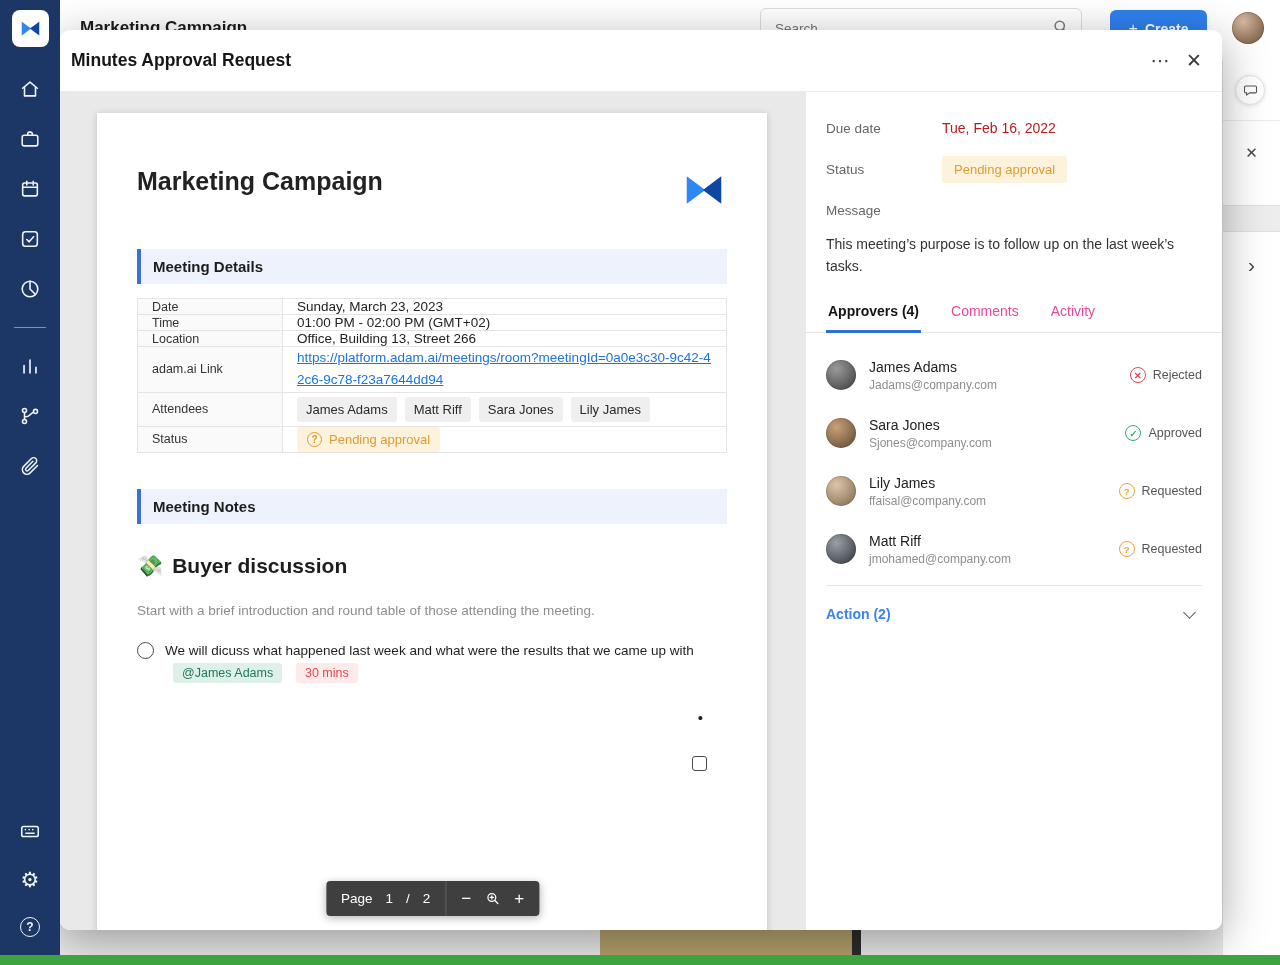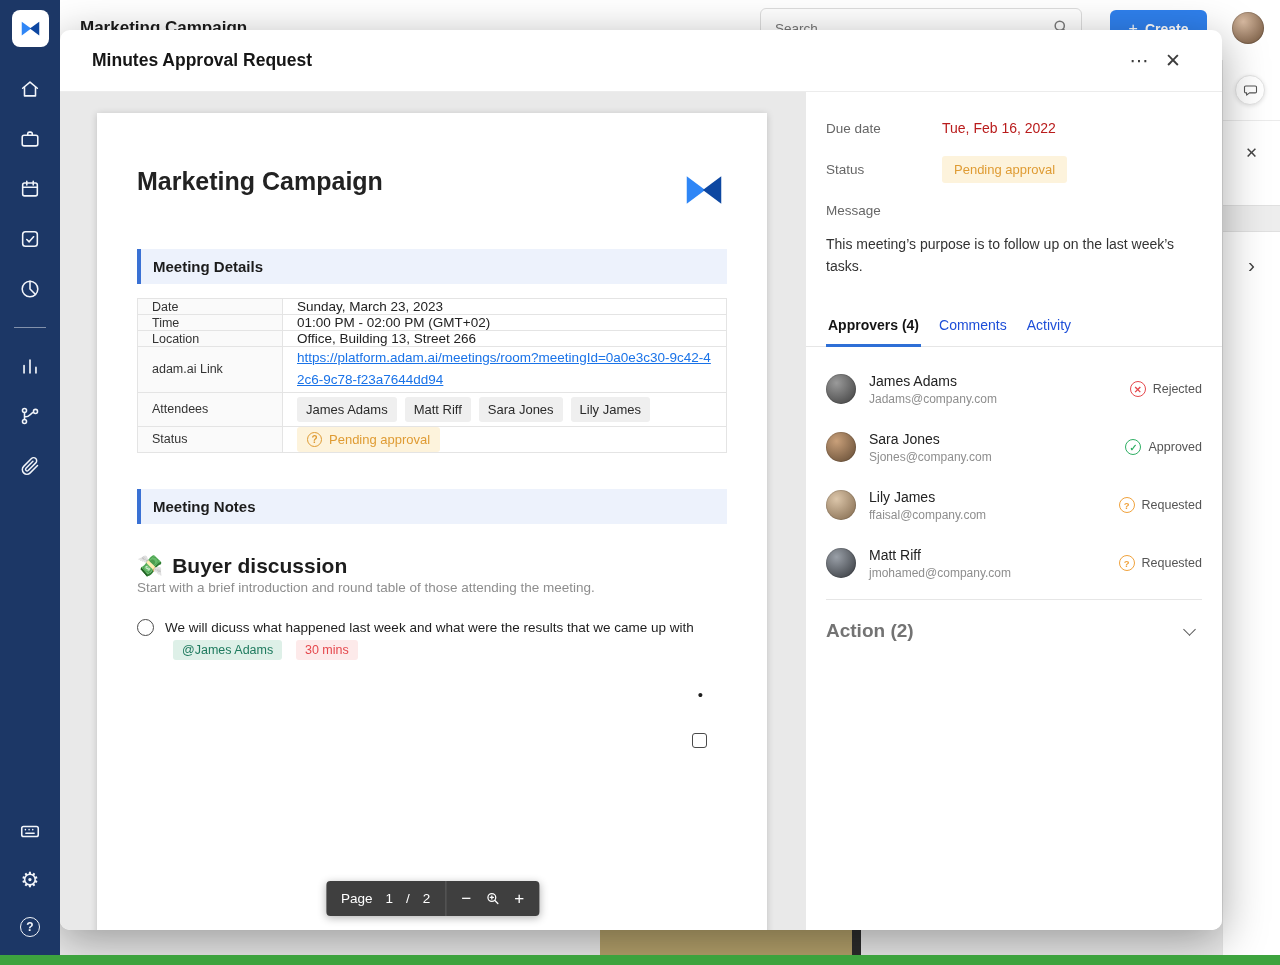--- a/index.html
+++ b/index.html
@@ -64,21 +64,21 @@
     width:20px; height:20px; border:1.6px solid #f2f5fa; border-radius:50%;
     color:#f2f5fa; font-size:12px; font-weight:bold; display:flex; align-items:center; justify-content:center;
   }
 
   
   .modal {
     position:absolute; left:60px; top:30px; width:1162px; height:900px; background:#fff;
     border-radius:10px; box-shadow:0 10px 45px rgba(0,0,0,.35); z-index:10;
     display:flex; flex-direction:column; overflow:hidden;
   }
-  .modal-header { height:62px; flex:none; display:flex; align-items:center; padding:0 32px; border-bottom:1px solid #ececec; }
+  .modal-header { height:62px; flex:none; display:flex; align-items:center; padding:0 11px; border-bottom:1px solid #ececec; }
   .modal-title { flex:1; font-size:17.5px; font-weight:bold; color:#161616; }
   .mh-btn { width:34px; height:34px; display:flex; align-items:center; justify-content:center; color:#3c3c3c; font-size:19px; }
   .modal-body { flex:1; display:flex; min-height:0; }
 
   
   .doc-area { flex:1; background:#e9e9e9; position:relative; overflow:hidden; }
   .doc-card {
     position:absolute; left:37px; top:21px; width:670px; min-height:980px; background:#fff;
     box-shadow:0 1px 7px rgba(0,0,0,.18); padding:54px 40px 40px;
   }
@@ -95,21 +95,21 @@
   .chip { display:inline-block; background:#efefef; color:#2a2a2a; padding:5px 9px; border-radius:3px; margin:4px 8px 4px 0; font-size:13px; }
   .badge-pending {
     display:inline-flex; align-items:center; gap:7px; background:#fdf3dc; color:#df9b33;
     padding:5px 10px; border-radius:3px; font-size:13px;
   }
   .q-circle {
     width:15px; height:15px; border:1.4px solid #df9b33; border-radius:50%; flex:none;
     display:flex; align-items:center; justify-content:center; font-size:10px; font-weight:bold; color:#df9b33;
   }
   .notes-heading { margin-top:30px; font-size:21px; font-weight:bold; color:#1d1d1d; display:flex; align-items:center; gap:9px; }
-  .notes-intro { margin-top:2px; color:#8e8e8e; font-size:13.5px; }
+  .notes-intro { margin-top:25px; color:#8e8e8e; font-size:13.5px; }
   .note-row { margin-top:22px; display:flex; gap:11px; align-items:flex-start; font-size:13.5px; line-height:1.65; color:#1e1e1e; max-width:570px;justify-content:flex-end; }
   .radio-ctl { width:17px; height:17px; border:1.6px solid #4a4a4a; border-radius:50%; flex:none; margin-top:2px; background:#fff; }
   .cbx-ctl { width:15px; height:15px; border:1.6px solid #4a4a4a; border-radius:3px; flex:none; margin-top:3px; background:#fff; }
   .bullet-dot { color:#1e1e1e; font-size:15px; margin:0 4px 0 8px; }
   .mention-chip { background:#def0e8; color:#1e7a5e; padding:3px 9px; border-radius:3px; font-size:12.5px; margin-left:8px; white-space:nowrap; }
   .duration-chip { background:#fdeaea; color:#e5484d; padding:3px 9px; border-radius:3px; font-size:12.5px; margin-left:10px; white-space:nowrap; }
   .pager {
     position:absolute; left:50%; bottom:14px; transform:translateX(-50%);
     background:#3f3f3f; border-radius:4px; height:35px; display:flex; align-items:center;
     color:#fff; font-size:13.5px; padding:0 15px; gap:13px; box-shadow:0 2px 8px rgba(0,0,0,.3);
@@ -117,41 +117,41 @@
   .pager .pg-div { width:1px; align-self:stretch; background:#5f5f5f; margin:0 2px; }
   .pager button { color:#fff; font-size:17px; display:flex; align-items:center; }
 
   
   .panel { width:417px; flex:none; border-left:1px solid #e9e9e9; background:#fff; padding:28px 20px 0; position:relative; }
   .meta-row { display:flex; align-items:center; margin-bottom:20px; font-size:13.5px; }
   .meta-label { width:116px; color:#666; flex:none; }
   .meta-value { color:#b91c1c; font-size:14px; }
   .panel-badge { background:#fdf3dc; color:#df9b33; padding:6px 12px; border-radius:3px; font-size:13px; }
   .message-text { margin-top:-4px; font-size:14px; color:#333; line-height:1.55; max-width:365px; }
-  .tabs { margin-top:40px; display:flex; gap:16px; border-bottom:1px solid #e6e6e6; margin-left:-20px; margin-right:-20px; padding:0 20px; }
-  .tab { padding:0 2px 11px; font-size:14px; color:#1d4ed8; border-bottom:3px solid transparent; margin-bottom:-1px; }
+  .tabs { margin-top:26px; display:flex; gap:28px; border-bottom:1px solid #e6e6e6; margin-left:-20px; margin-right:-20px; padding:0 20px; }
+  .tab { padding:0 2px 11px; font-size:14px; color:#ec4899; border-bottom:3px solid transparent; margin-bottom:-1px; }
   .tab.active { color:#141414; font-weight:bold; border-bottom-color:#2e6fd6; }
   .approver-list { margin-top:20px; }
   .approver-row { display:flex; align-items:center; margin-bottom:14px; min-height:44px; }
   .appr-avatar { width:30px; height:30px; border-radius:50%; flex:none; box-shadow:inset 0 0 0 1px rgba(0,0,0,.12); }
   .av-james { background:radial-gradient(circle at 35% 30%, #9a9a9a, #3a3a3a); }
   .av-sara  { background:radial-gradient(circle at 35% 30%, #c9a07a, #5d4630); }
   .av-lily  { background:radial-gradient(circle at 35% 30%, #dcc6aa, #7d6448); }
   .av-matt  { background:radial-gradient(circle at 35% 30%, #9aa0a8, #2f3237); }
   .appr-info { flex:1; margin-left:13px; }
   .appr-name { font-size:14px; color:#222; }
   .appr-email { font-size:12px; color:#8e8e8e; margin-top:3px; }
   .appr-status { display:flex; align-items:center; gap:7px; font-size:12.5px; color:#555; }
   .st-icon { width:16px; height:16px; border-radius:50%; flex:none; display:flex; align-items:center; justify-content:center; font-size:9.5px; font-weight:bold; }
   .st-rejected  { border:1.5px solid #e5484d; color:#e5484d; }
   .st-approved  { border:1.5px solid #2faf64; color:#2faf64; }
   .st-requested { border:1.5px solid #f0a23c; color:#f0a23c; }
   .panel-divider { margin-top:14px; border-top:1px solid #e6e6e6; }
   .action-row { margin-top:20px; display:flex; align-items:center; justify-content:space-between; }
-  .action-label { font-size:19px; font-weight:bold; color:#737373; }
+  .action-label { font-size:14px; font-weight:bold; color:#3b82f6; }
   .chev-down { width:9px; height:9px; border-right:1.8px solid #555; border-bottom:1.8px solid #555; transform:rotate(45deg); margin-right:8px; margin-top:-4px; }
 </style>
 </head>
 <body>
 
 <div class="top-header">
   <div class="top-title">Marketing Campaign</div>
   <div class="search-box">
     <input type="text" placeholder="Search..." style="">
     <span class="s-icon">

